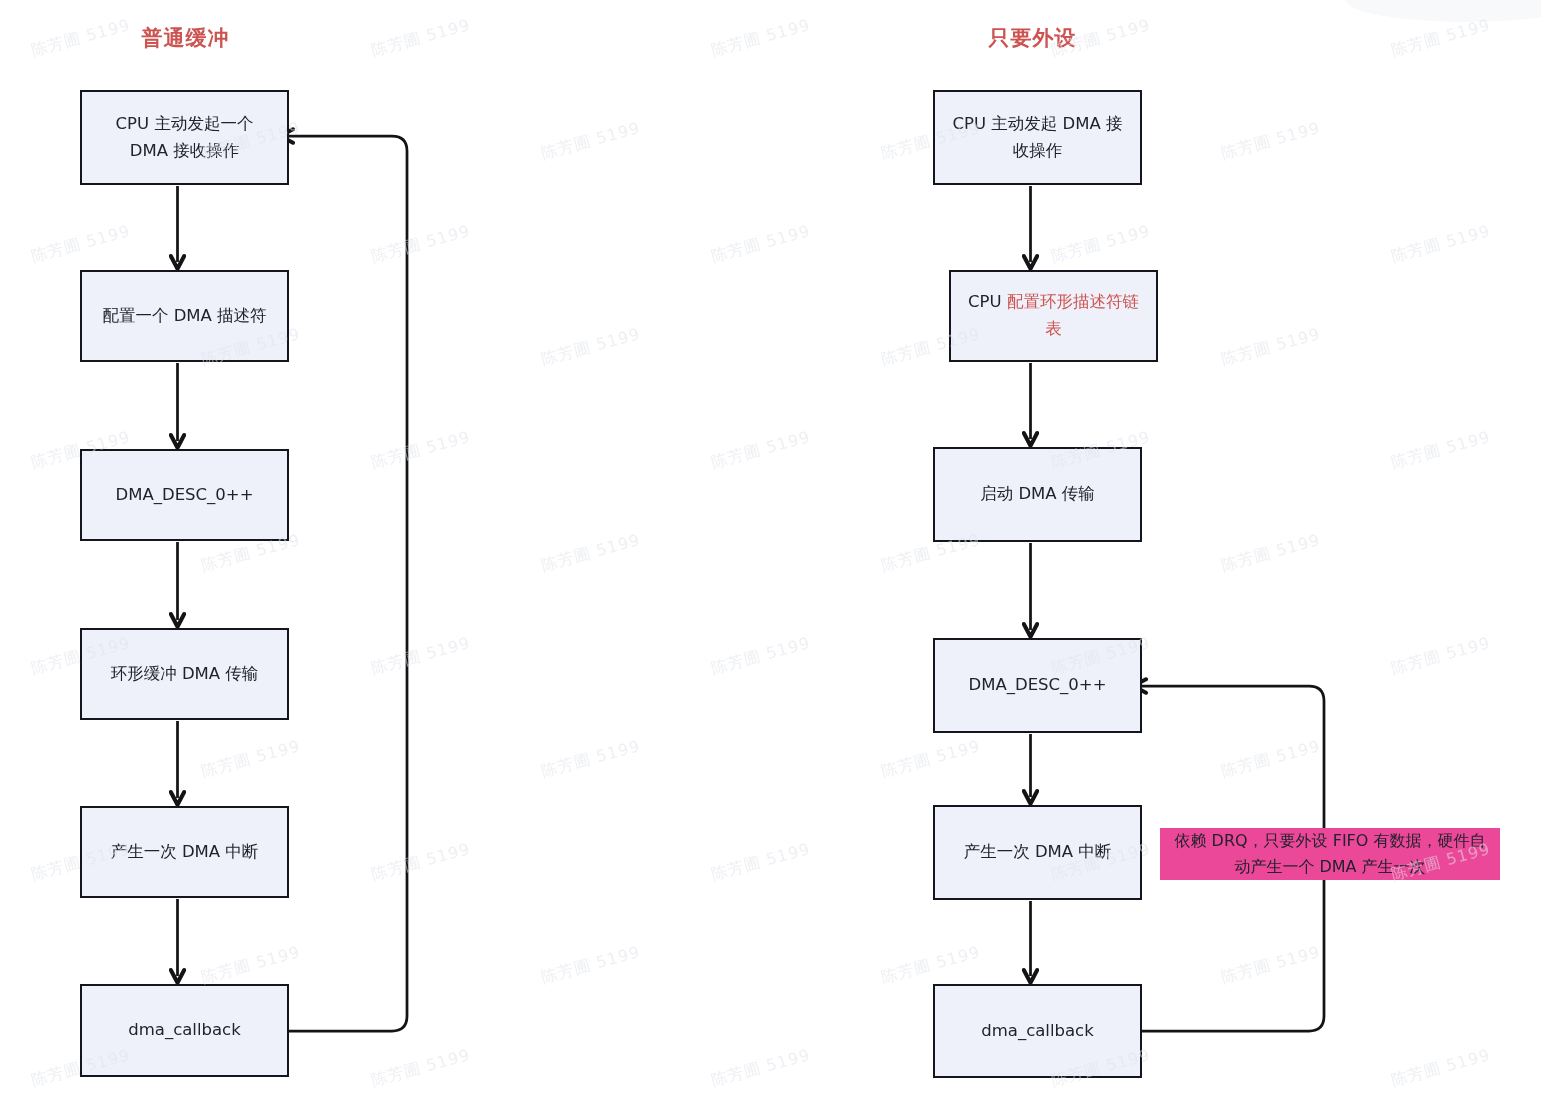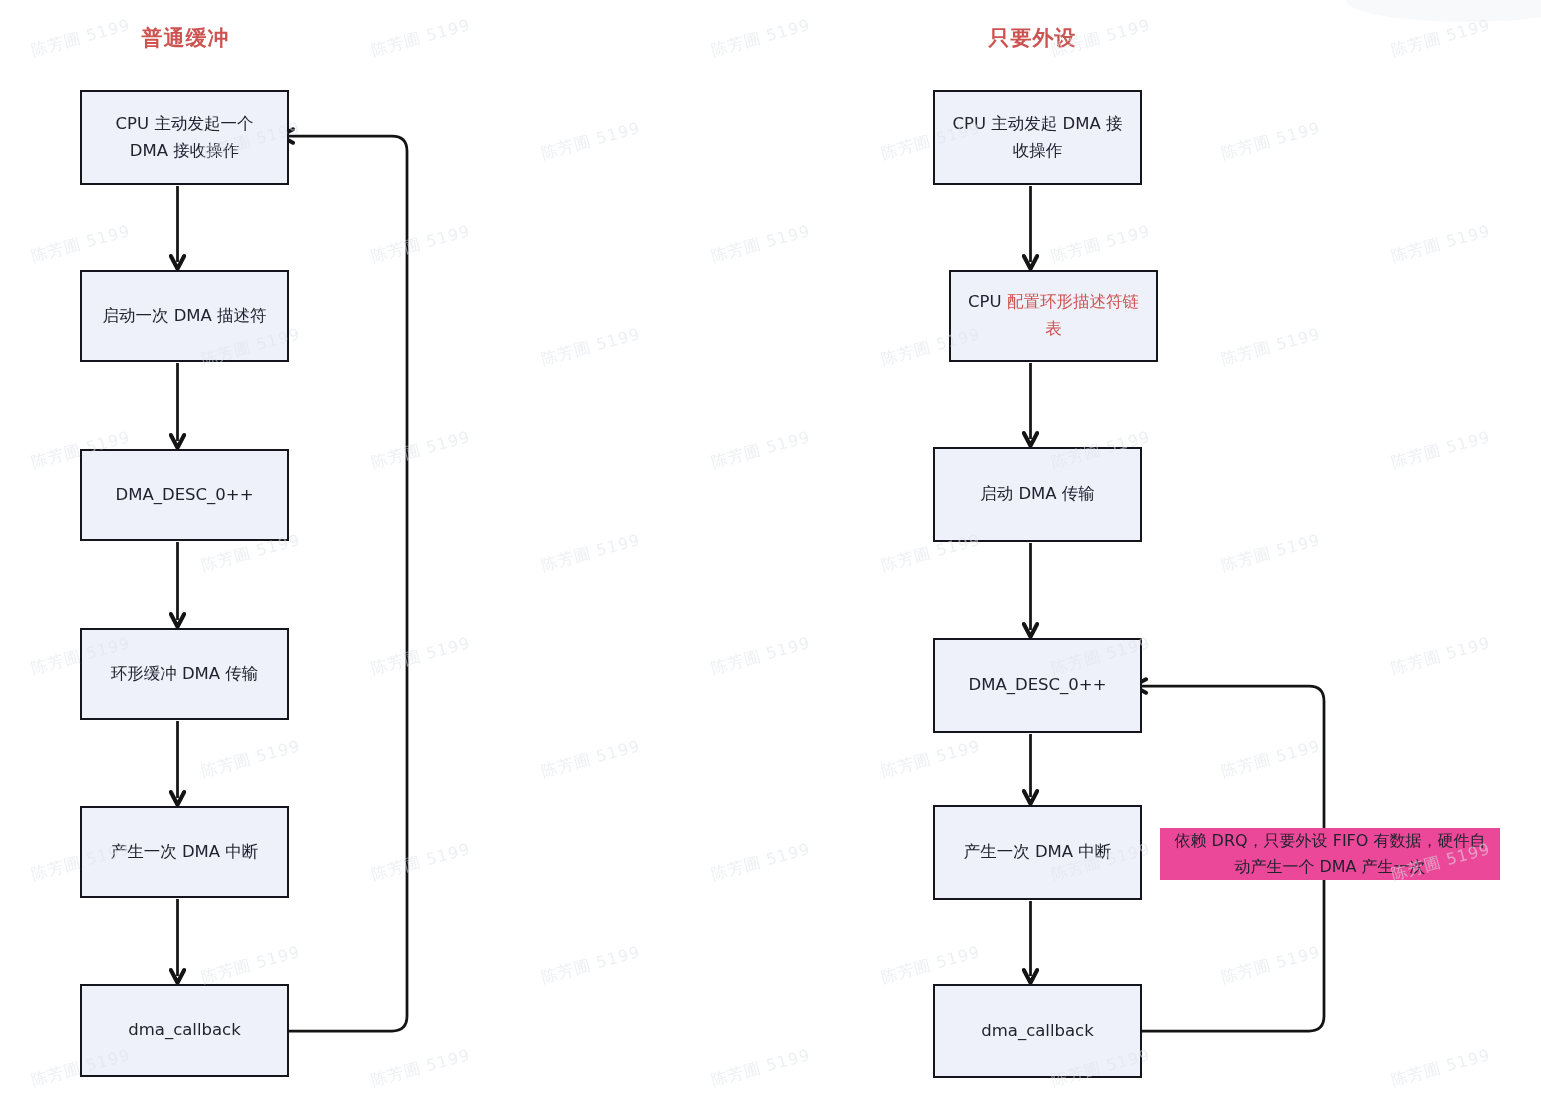--- a/index.html
+++ b/index.html
@@ -68,21 +68,21 @@
 
     <path d="M1130 1031 H 1309 Q 1324 1031 1324 1016 V 701 Q 1324 686 1309 686 H 1140" marker-end="url(#arrowhead)"></path>
   </svg>
 
   <div class="flow-title" style="left:88px;top:24px;">普通缓冲</div>
 
   <div class="node" style="left:80px;top:90px;height:95px;">
     <span>CPU 主动发起一个 DMA 接收操作</span>
   </div>
   <div class="node" style="left:80px;top:270px;height:92px;">
-    <span>启动一次 DMA 描述符</span>
+    <span>配置一个 DMA 描述符</span>
   </div>
   <div class="node" style="left:80px;top:449px;height:92px;">
     <span>DMA_DESC_0++</span>
   </div>
   <div class="node" style="left:80px;top:628px;height:92px;">
     <span>环形缓冲 DMA 传输</span>
   </div>
   <div class="node" style="left:80px;top:806px;height:92px;">
     <span>产生一次 DMA 中断</span>
   </div>

